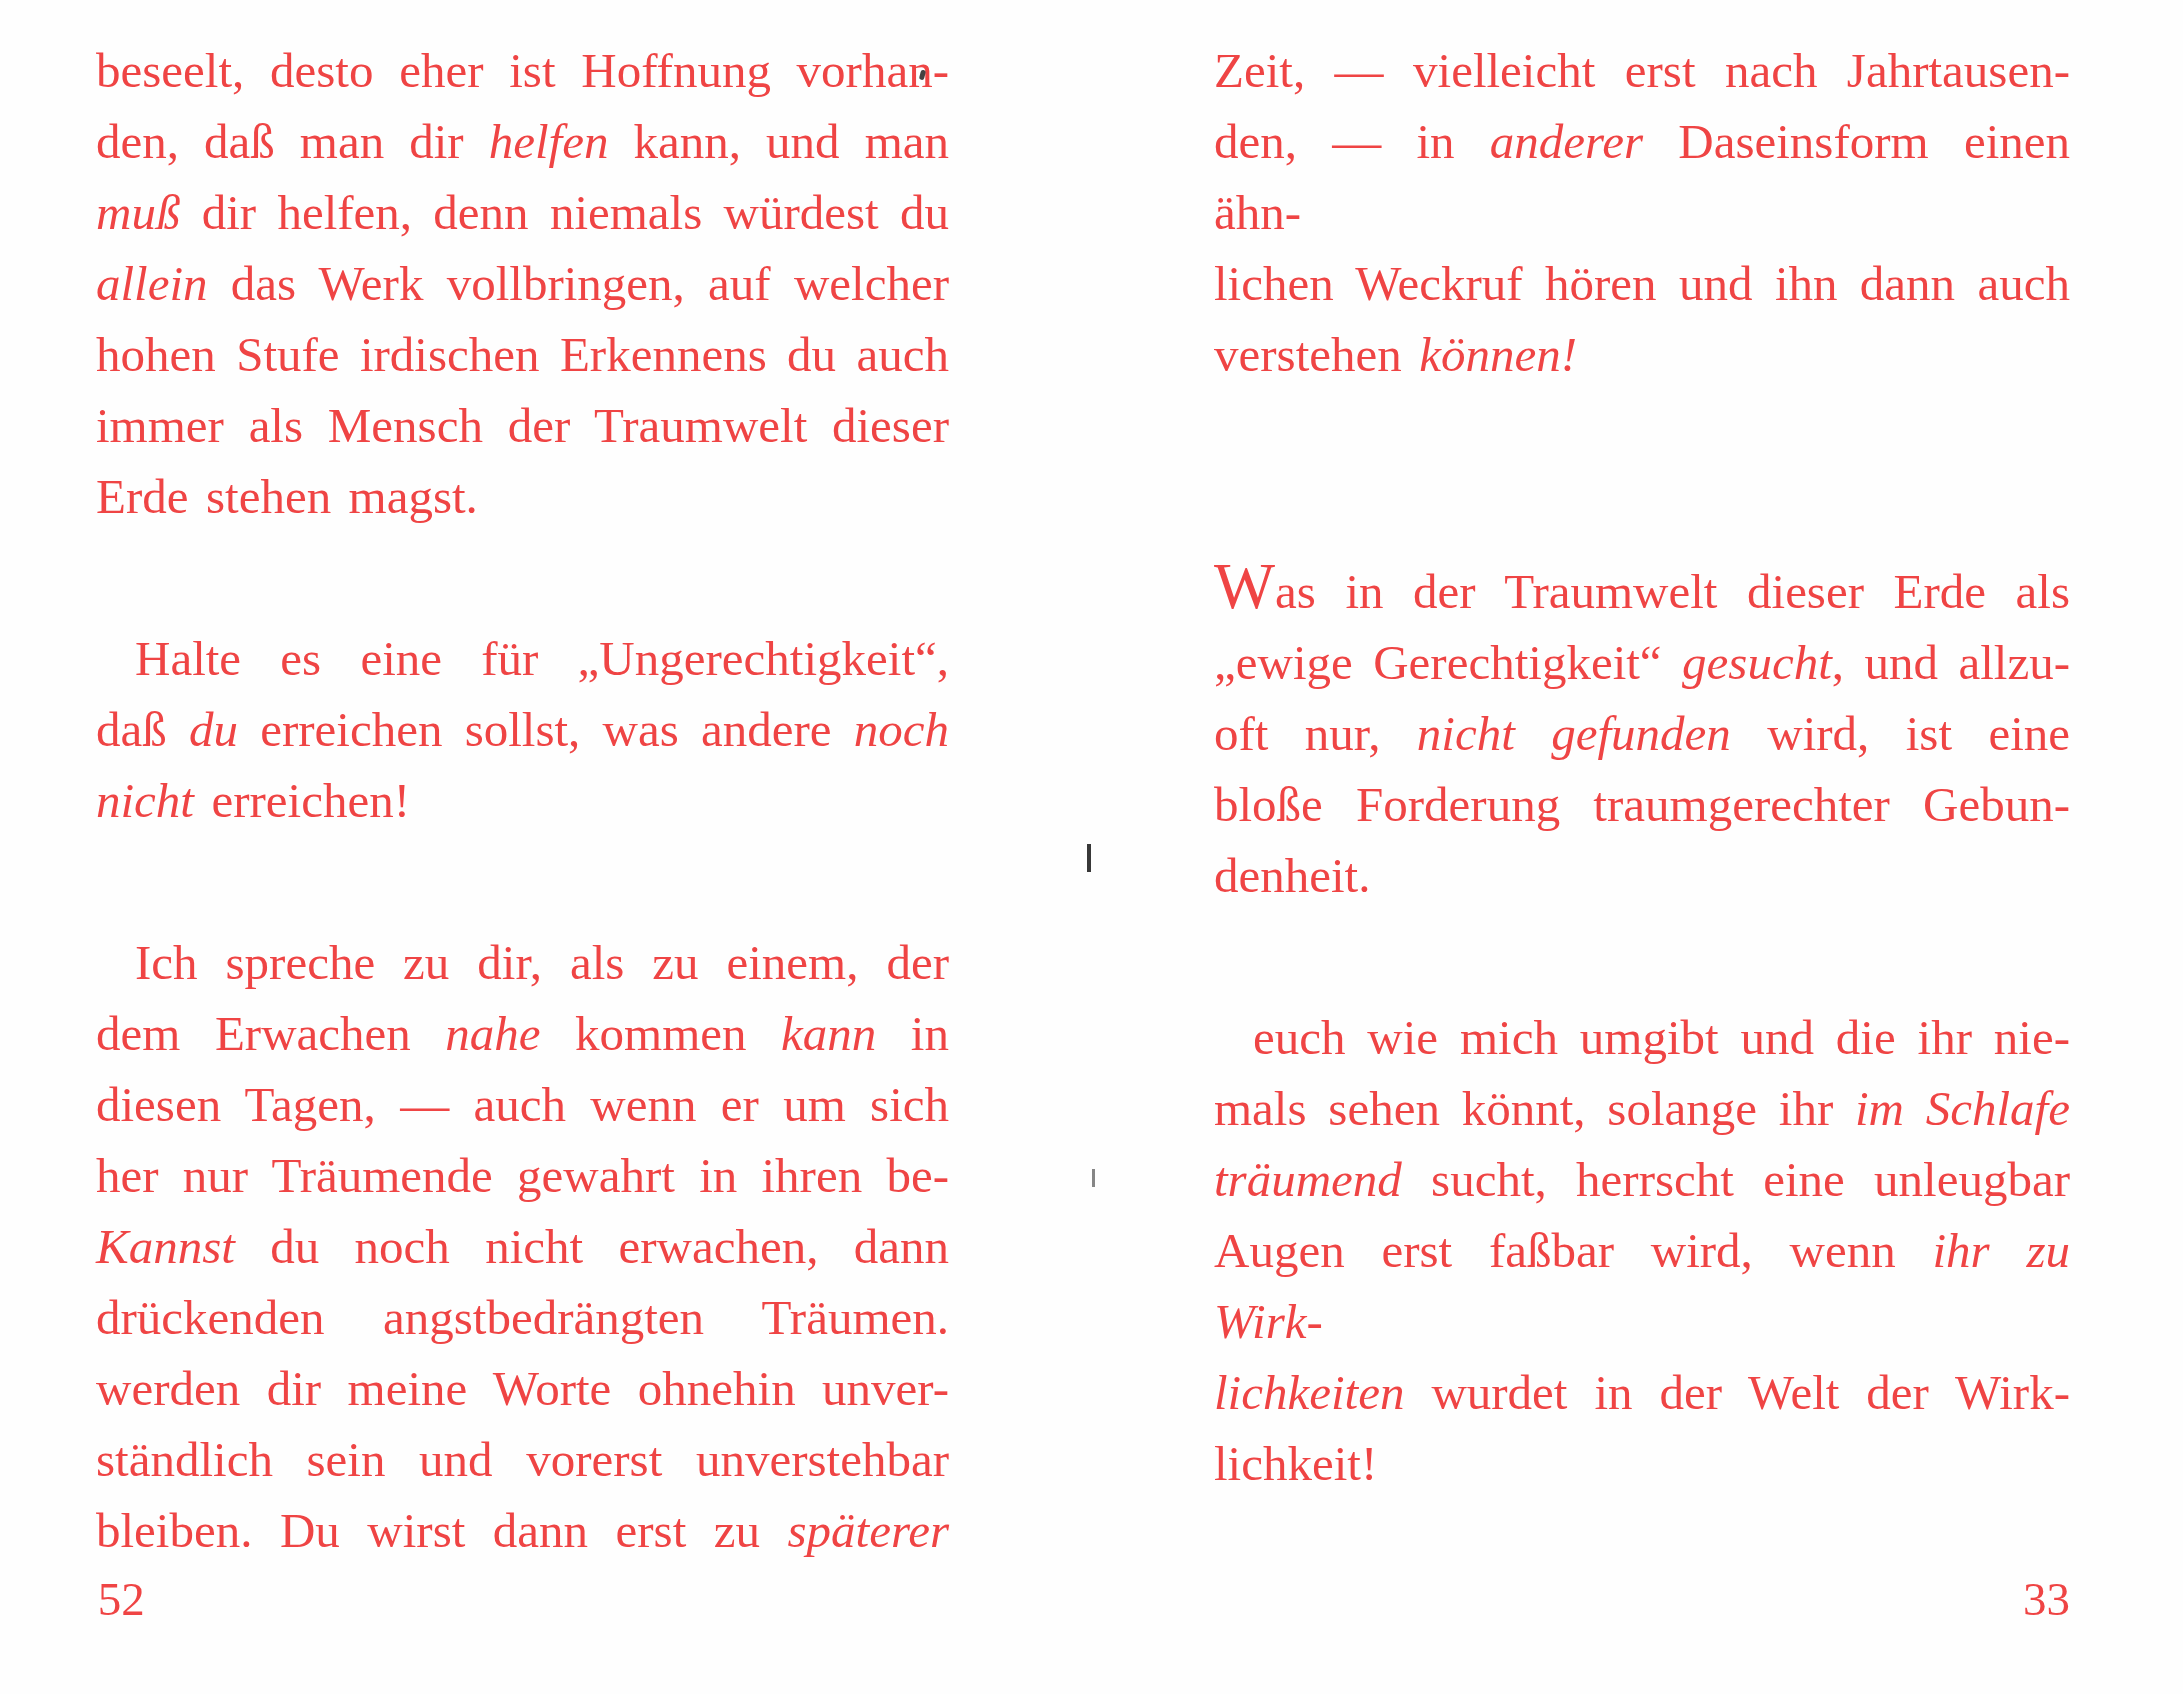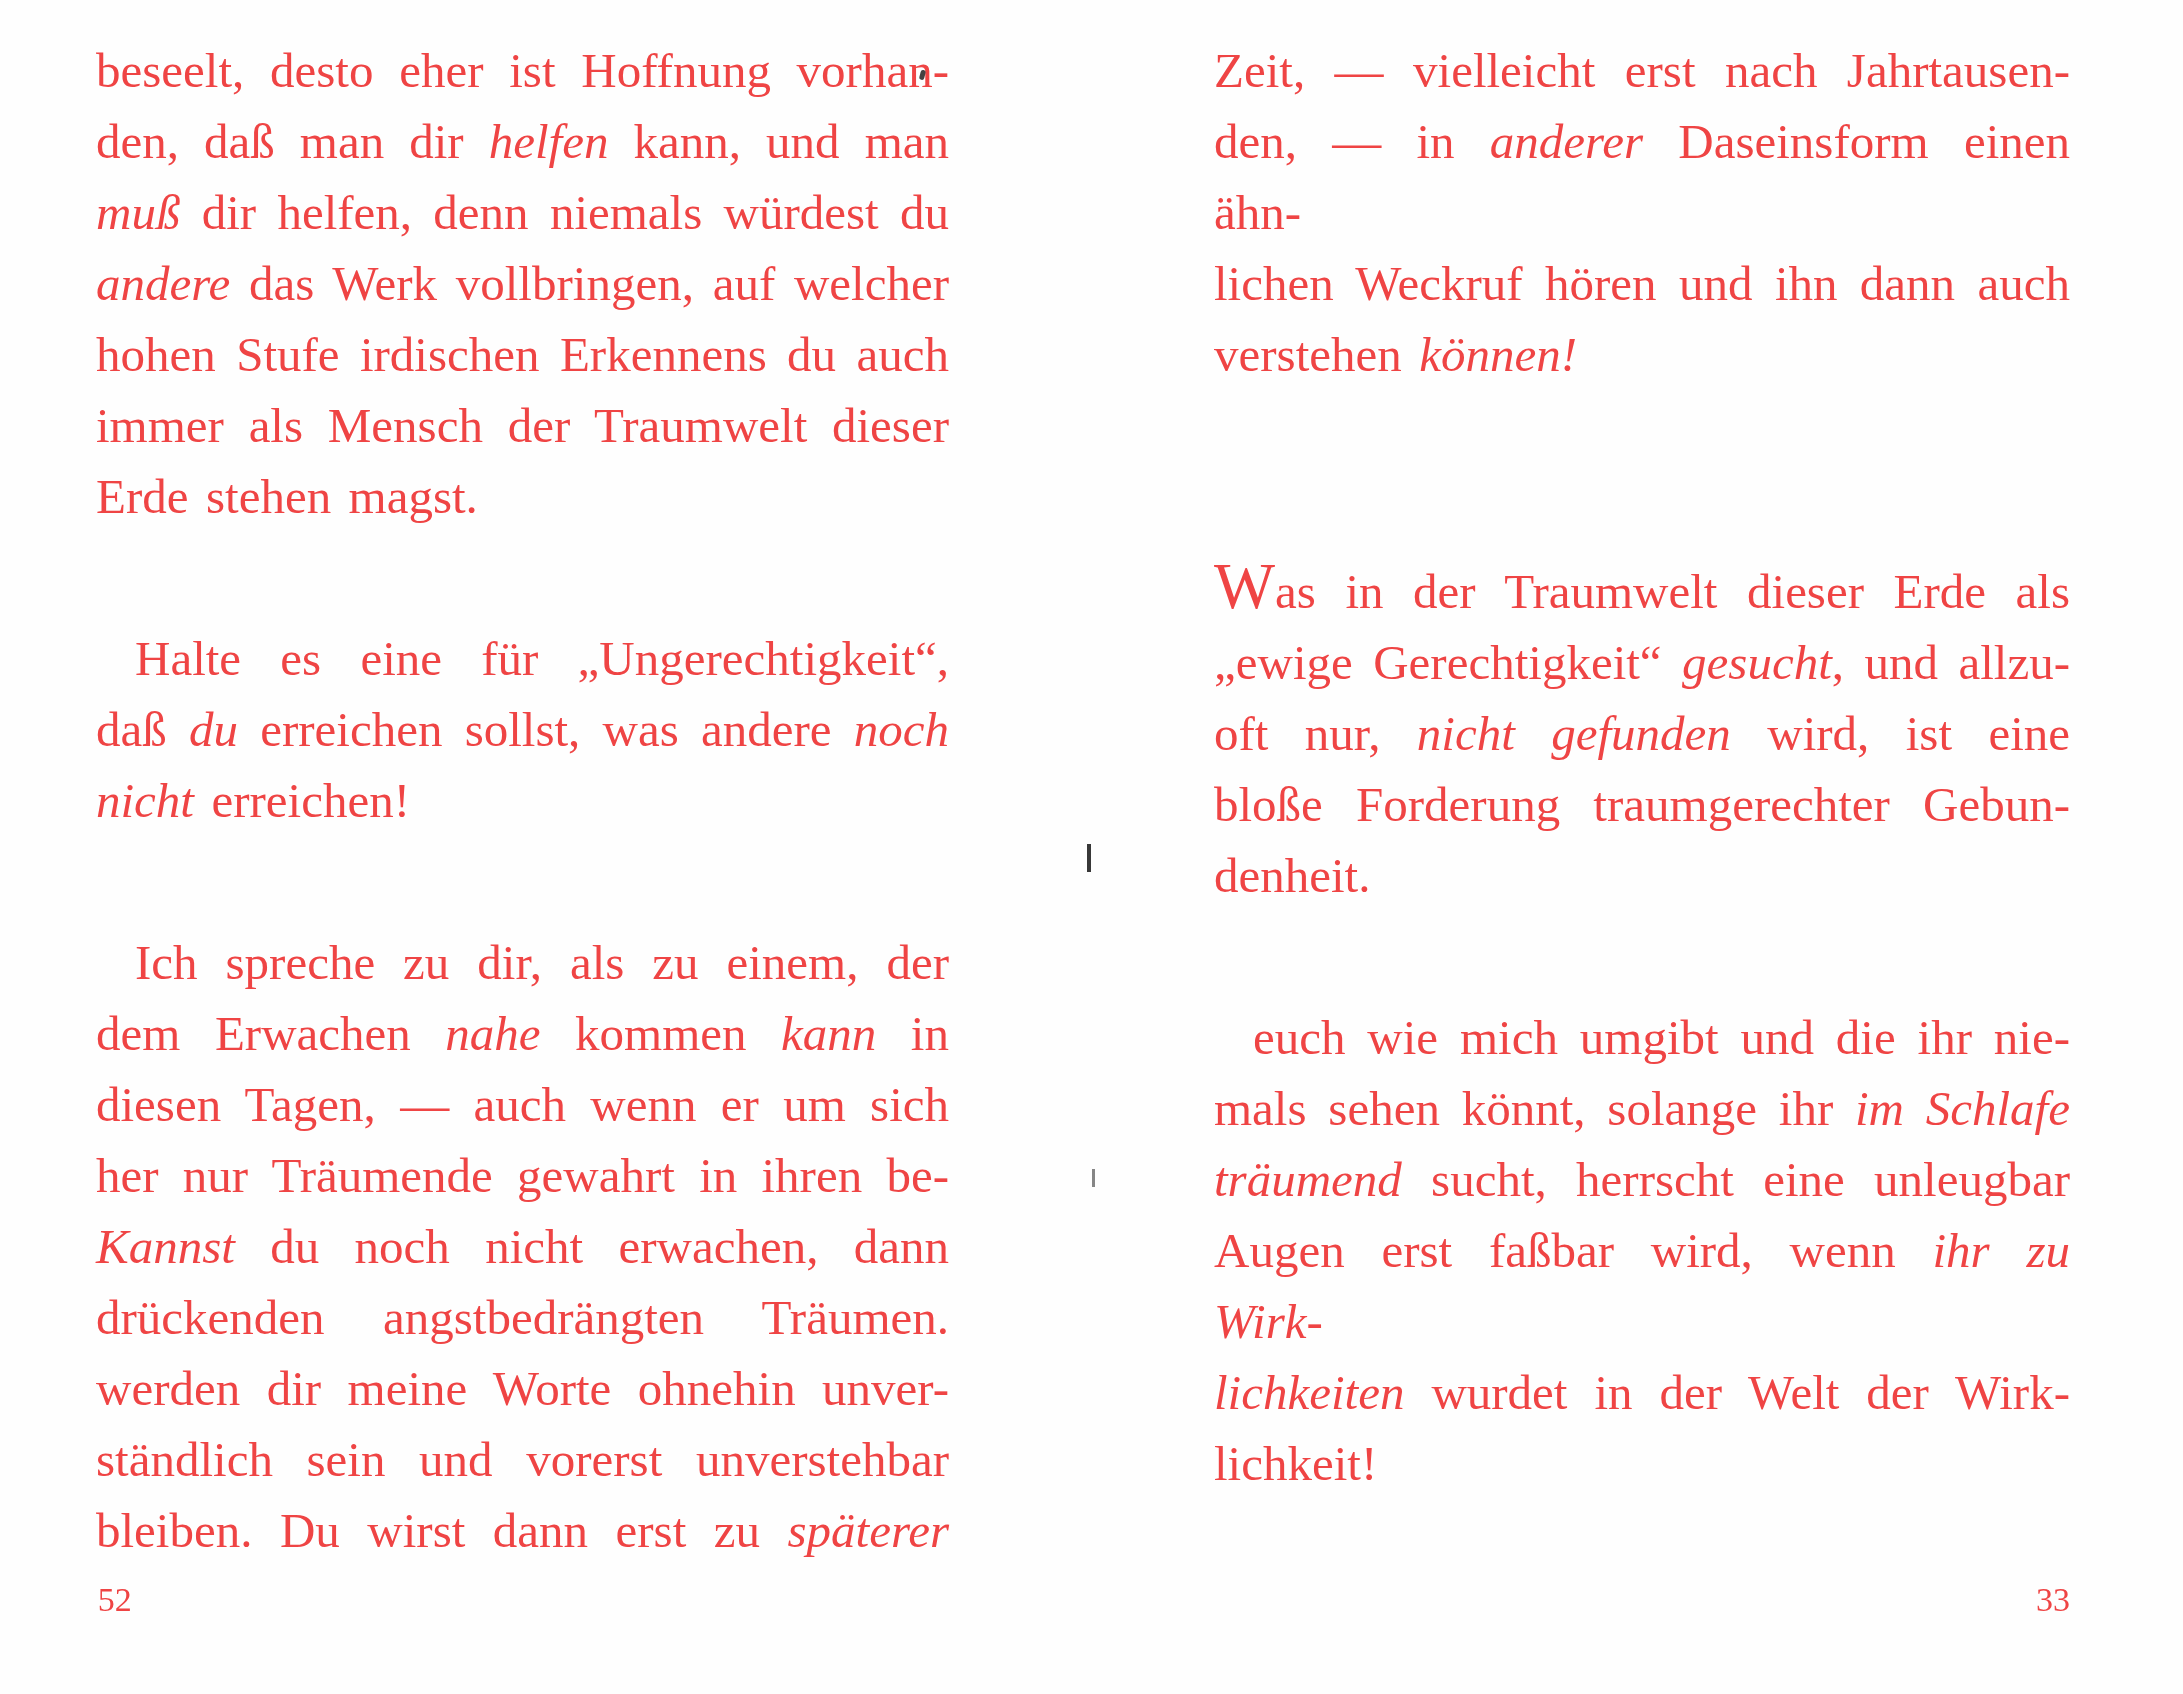--- a/index.html
+++ b/index.html
@@ -41,21 +41,21 @@
 
   .it { font-style: italic; }
   .initial {
     font-size: 1.32em;
     line-height: 0;
   }
 
   .folio {
     position: absolute;
     top: 1540px;
-    font-size: 34px;
+    font-size: 47px;
     line-height: 49px;
   }
   .folio-left  { left: 1.7px; }
   .folio-right { right: 0; text-align: right; }
 
   
   .artifact {
     position: absolute;
     background: #222;
   }
@@ -67,21 +67,21 @@
 <body>
 
 <div class="spread">
 
   <div class="page page-left">
     <div class="text-block">
         <div class="para">
           <div class="line"><span>beseelt, desto eher ist Hoffnung vorhan-</span></div>
           <div class="line"><span>den, daß man dir </span><span class="it">helfen</span><span> kann, und man</span></div>
           <div class="line"><span class="it">muß</span><span> dir helfen, denn niemals würdest du</span></div>
-          <div class="line"><span class="it">andere</span><span> das Werk vollbringen, auf welcher</span></div>
+          <div class="line"><span class="it">allein</span><span> das Werk vollbringen, auf welcher</span></div>
           <div class="line"><span>hohen Stufe irdischen Erkennens du auch</span></div>
           <div class="line"><span>immer als Mensch der Traumwelt dieser</span></div>
           <div class="line no-just"><span>Erde stehen magst.</span></div>
         </div>
         <div class="para indent">
           <div class="line"><span>Halte es eine für „Ungerechtigkeit“,</span></div>
           <div class="line"><span>daß </span><span class="it">du</span><span> erreichen sollst, was andere </span><span class="it">noch</span></div>
           <div class="line no-just"><span class="it">nicht</span><span> erreichen!</span></div>
         </div>
         <div class="para indent">

